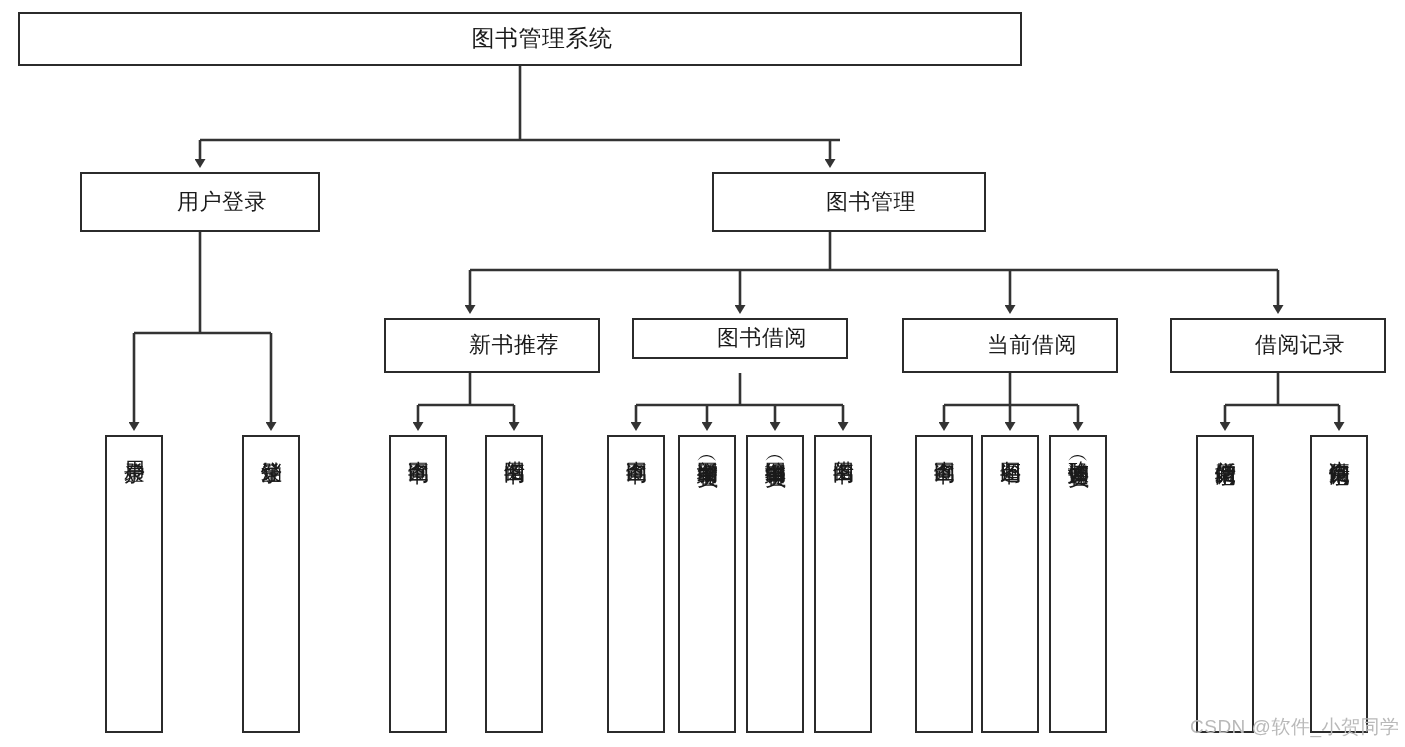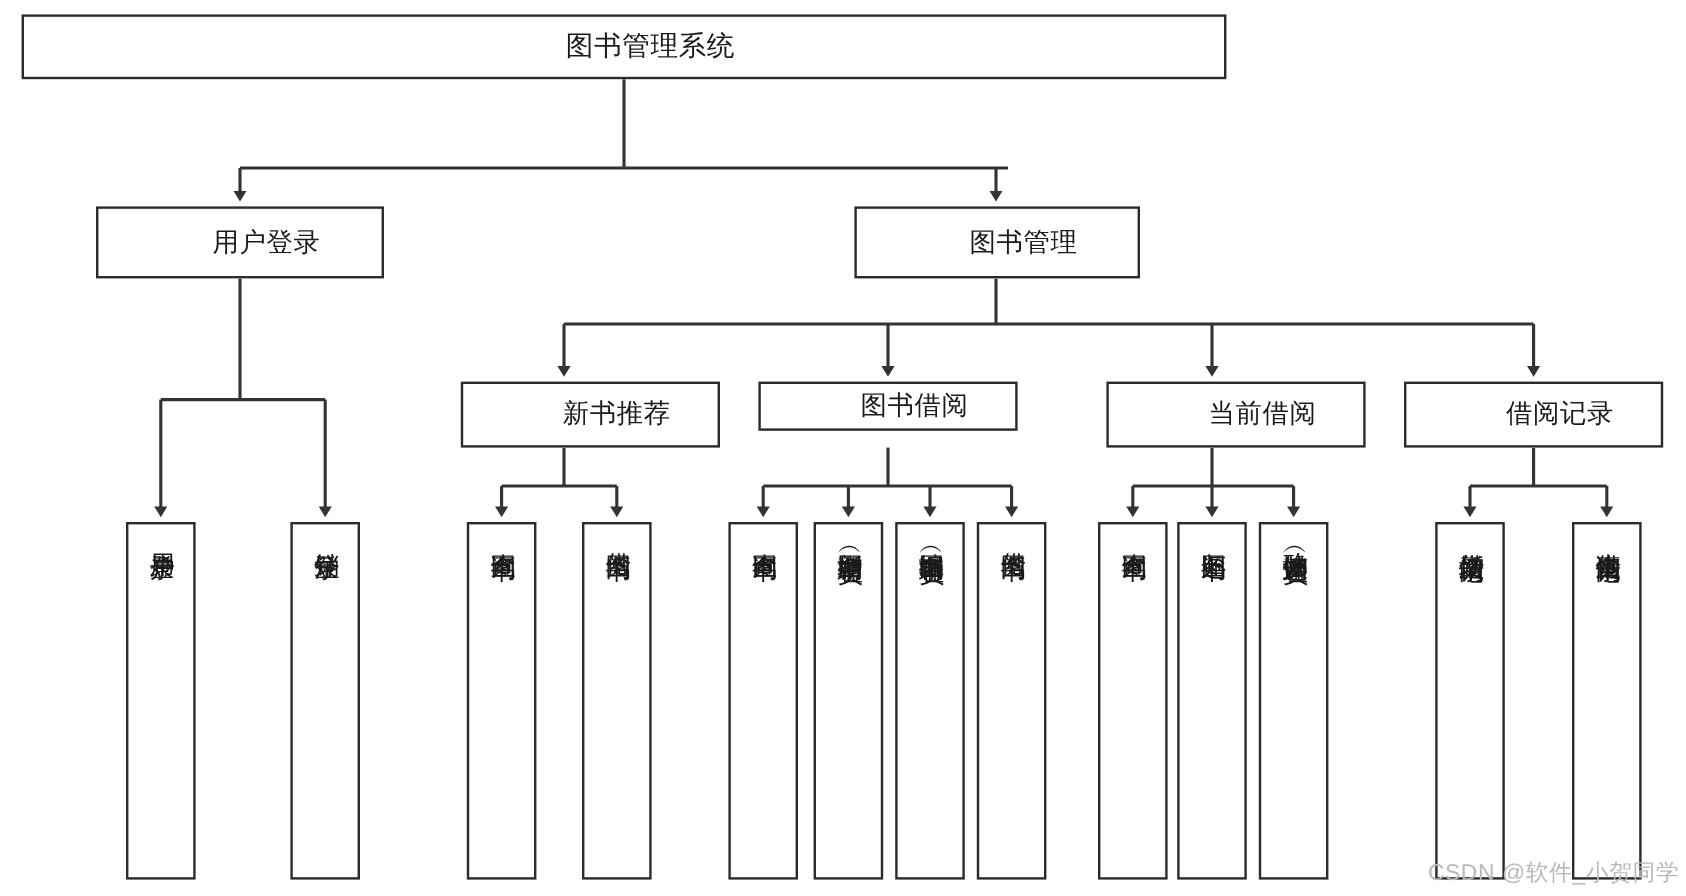--- a/index.html
+++ b/index.html
@@ -126,31 +126,31 @@
     </g>
   </svg>
 
   <div class="node h root" style="left:18px; top:12px; width:1004px; height:54px;">
     <span class="node-label">图书管理系统</span>
   </div>
 
   <div class="node h" style="left:80px; top:172px; width:240px; height:60px;">
     <span class="node-label">用户登录</span>
   </div>
-  <div class="node h" style="left:712px; top:172px; width:238px; height:60px;">
+  <div class="node h" style="left:712px; top:172px; width:274px; height:60px;">
     <span class="node-label">图书管理</span>
   </div>
 
   <div class="node h" style="left:362px; top:318px; width:216px; height:55px;margin-left:22px;">
     <span class="node-label">新书推荐</span>
   </div>
   <div class="node h" style="left:632px; top:318px; width:216px; height:41px;">
     <span class="node-label">图书借阅</span>
   </div>
-  <div class="node h" style="left:902px; top:318px; width:216px; height:55px;margin-left:20px;">
+  <div class="node h" style="left:902px; top:318px; width:216px; height:55px;">
     <span class="node-label">当前借阅</span>
   </div>
   <div class="node h" style="left:1170px; top:318px; width:216px; height:55px;text-align:right;">
     <span class="node-label">借阅记录</span>
   </div>
 
   <div class="node v" style="left:105px; top:435px; width:58px; height:298px;">
     <span class="node-label">用户登录</span>
   </div>
   <div class="node v" style="left:242px; top:435px; width:58px; height:298px;">

